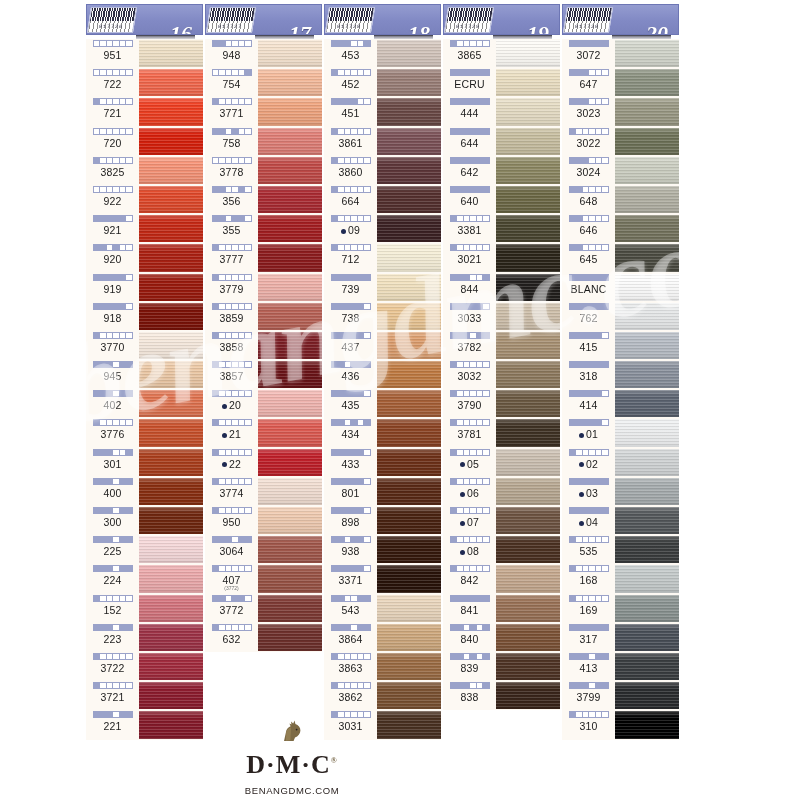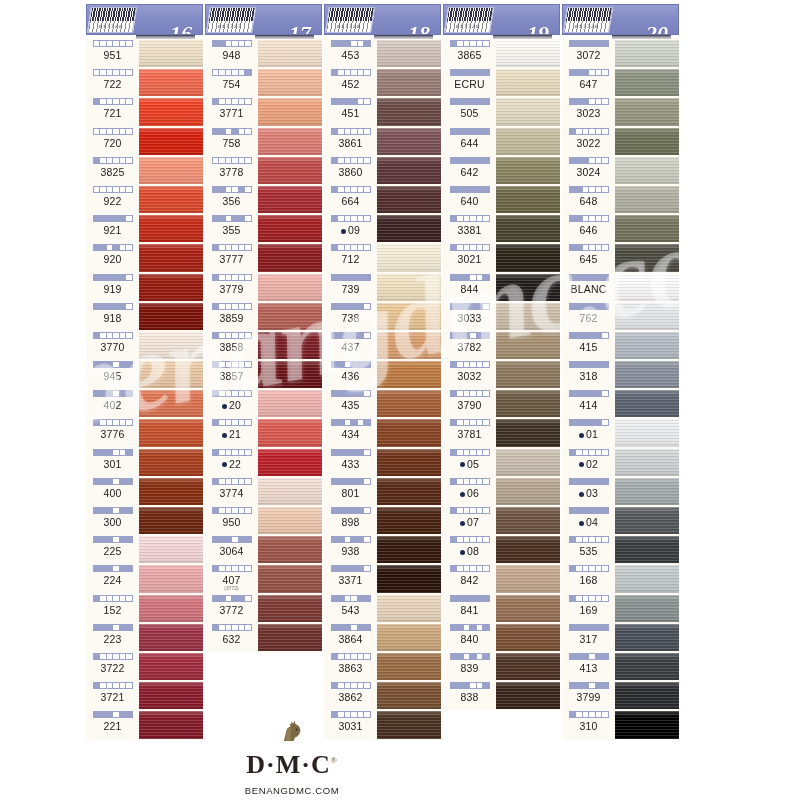--- a/index.html
+++ b/index.html
@@ -1419,21 +1419,21 @@
           <div class="row">
             <div class="label-cell">
               <div class="mini-barcode">
                 <i class="on"></i>
                 <i class="on"></i>
                 <i class="on"></i>
                 <i class="on"></i>
                 <i class="on"></i>
                 <i class="on"></i>
               </div>
-              <div class="code">505</div>
+              <div class="code">444</div>
             </div>
             <div class="swatch-cell">
               <div class="swatch" style="background: rgb(230, 221, 197);"></div>
             </div>
           </div>
           <div class="row">
             <div class="label-cell">
               <div class="mini-barcode">
                 <i class="on"></i>
                 <i class="on"></i>

